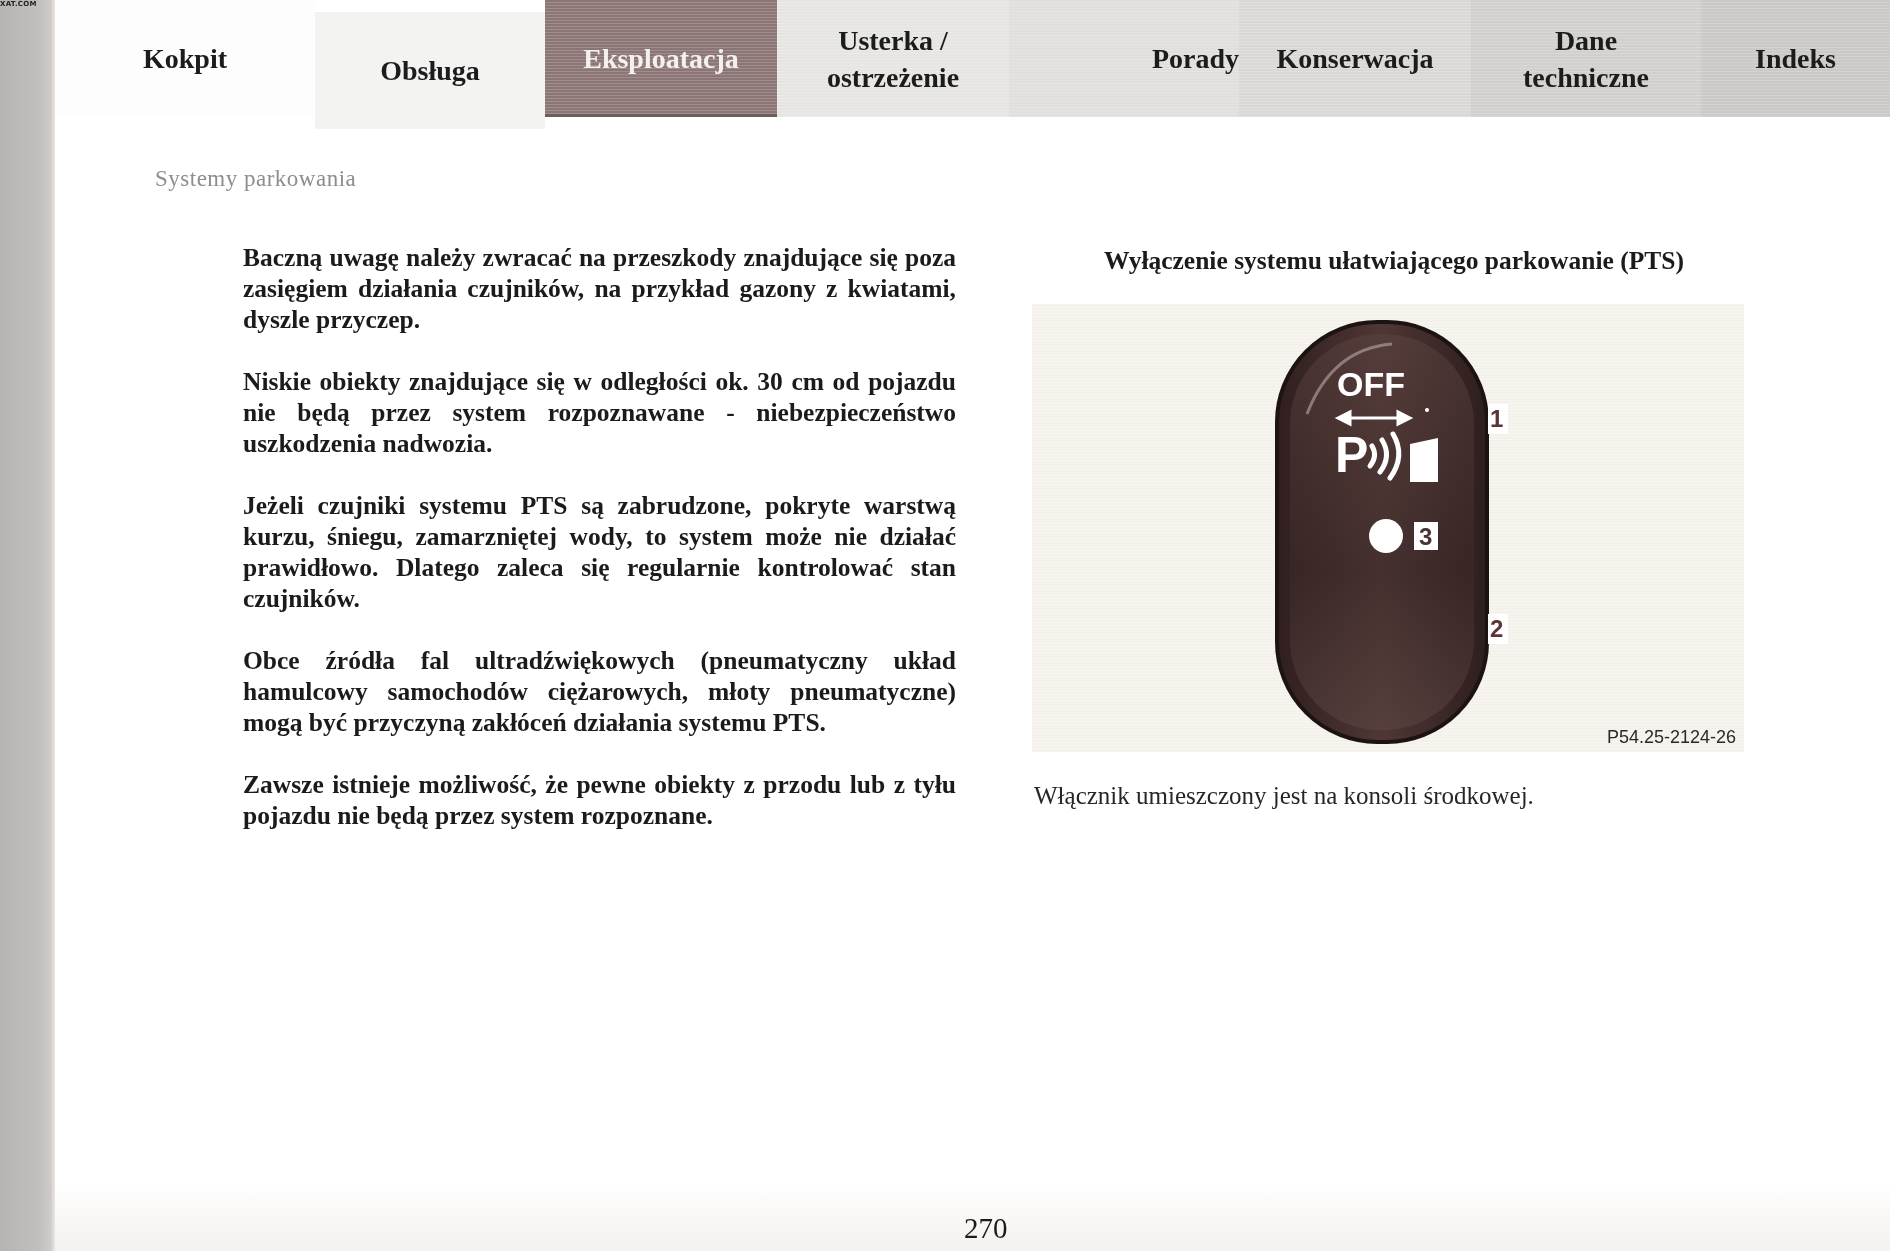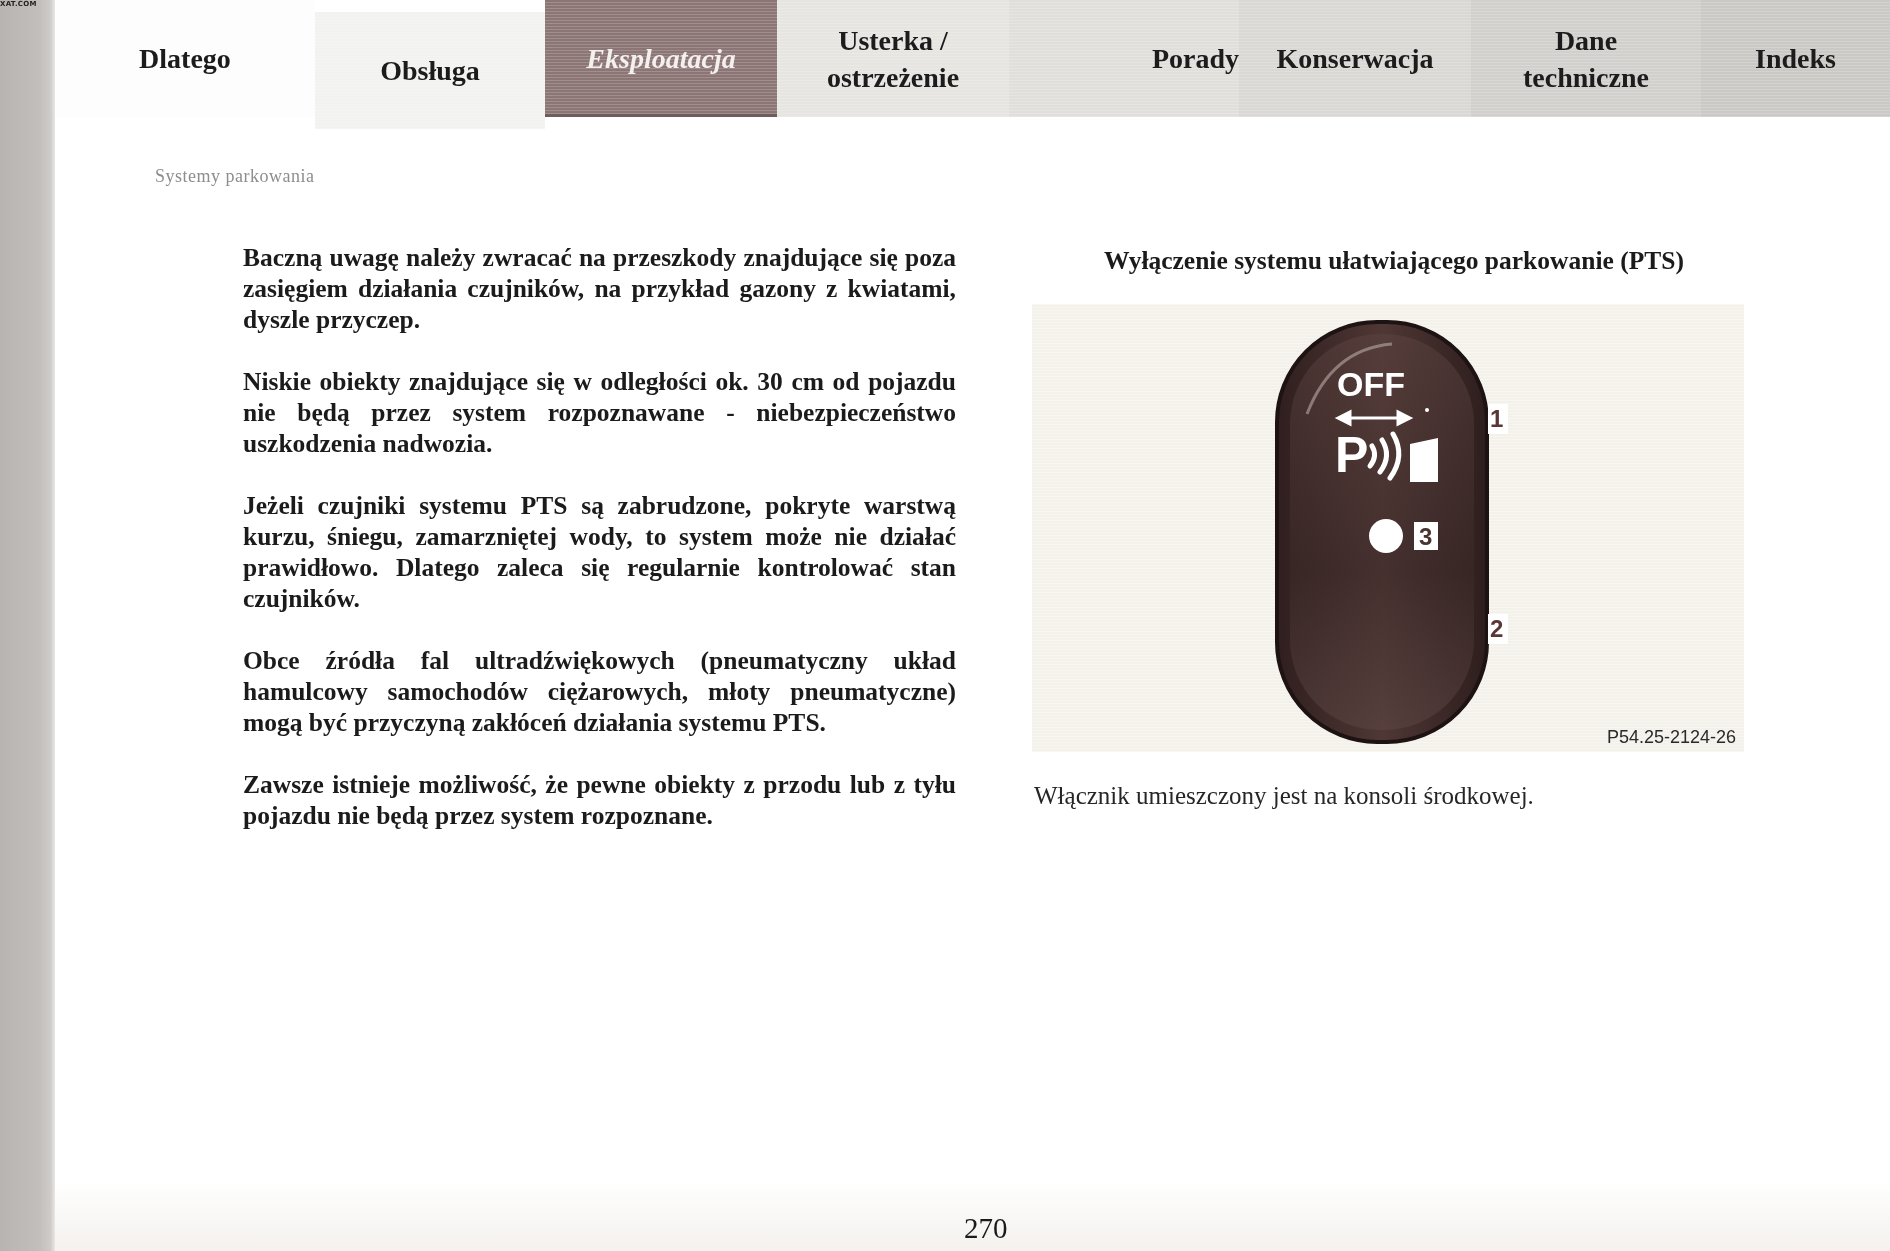--- a/index.html
+++ b/index.html
@@ -25,23 +25,23 @@
     position:absolute; left:55px; top:0; width:1835px; height:117px;
     display:flex;
   }
   .tab {
     height:117px; display:flex; align-items:center; justify-content:center;
     text-align:center; font-weight:bold; font-size:28px; line-height:37px;
     color:#1c1c1c;
     background-image:repeating-linear-gradient(0deg, rgba(255,255,255,0.18) 0px, rgba(255,255,255,0.18) 1px, rgba(0,0,0,0) 1px, rgba(0,0,0,0) 3px);
   }
   .tab span { display:block; }
-  .tab.active { color:#f4f0ee; box-shadow: inset 0 -3px 0 #6e5e5b; font-style: italic; }
+  .tab.active { color:#f4f0ee; box-shadow: inset 0 -3px 0 #6e5e5b; }
   .section-title {
-    position:absolute; left:155px; top:166px; font-size:18px; color:#8d8d8d;
+    position:absolute; left:155px; top:166px; font-size:23px; color:#8d8d8d;
     letter-spacing:0.5px;
   }
   .left-col {
     position:absolute; left:243px; top:242px; width:713px;
     font-weight:bold; font-size:25.5px; line-height:31px; color:#1b1b1b;
   }
   .left-col .heading { margin:0 0 34px 0; }
   .left-col p { margin:0 0 31px 0; text-align:justify; }
   .right-col {
     position:absolute; left:1034px; top:246px; width:720px;
@@ -67,21 +67,21 @@
 </head>
 <body>
 
 <div class="binding">
   <div class="watermark">XAT.COM</div>
 </div>
 
 <nav class="tabs" id="tabs">
     <div class="tab" style="width: 260px; background-color: rgb(253, 253, 253);">
       <div>
-        <span>Dlatego</span>
+        <span>Kokpit</span>
       </div>
     </div>
     <div class="tab" style="width: 230px; background-color: rgb(242, 242, 240); margin-top: 12px;">
       <div>
         <span>Obsługa</span>
       </div>
     </div>
     <div class="tab active" style="width: 232px; background-color: rgb(139, 118, 117);">
       <div>
         <span>Eksploatacja</span>

